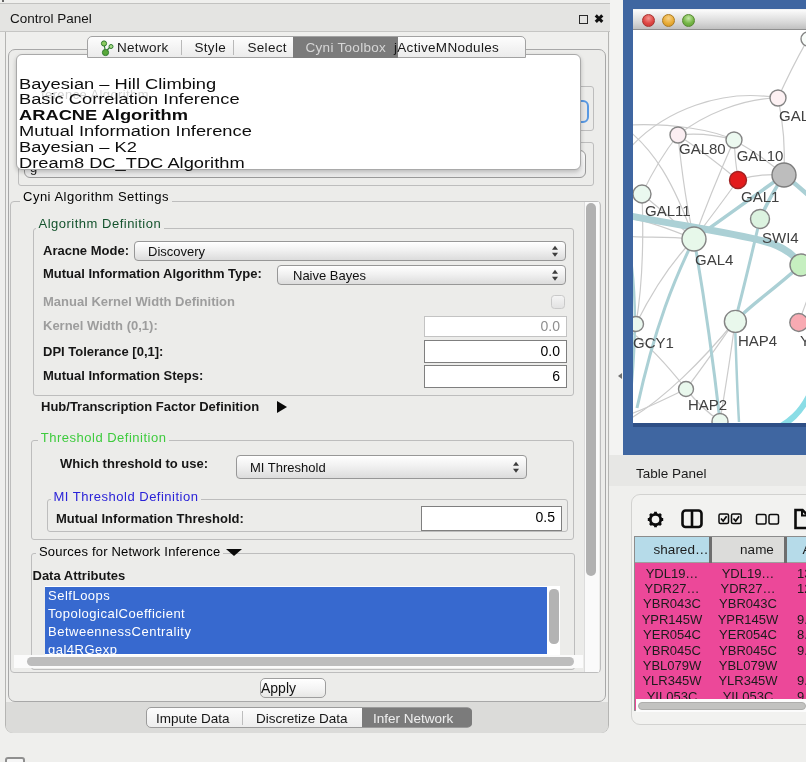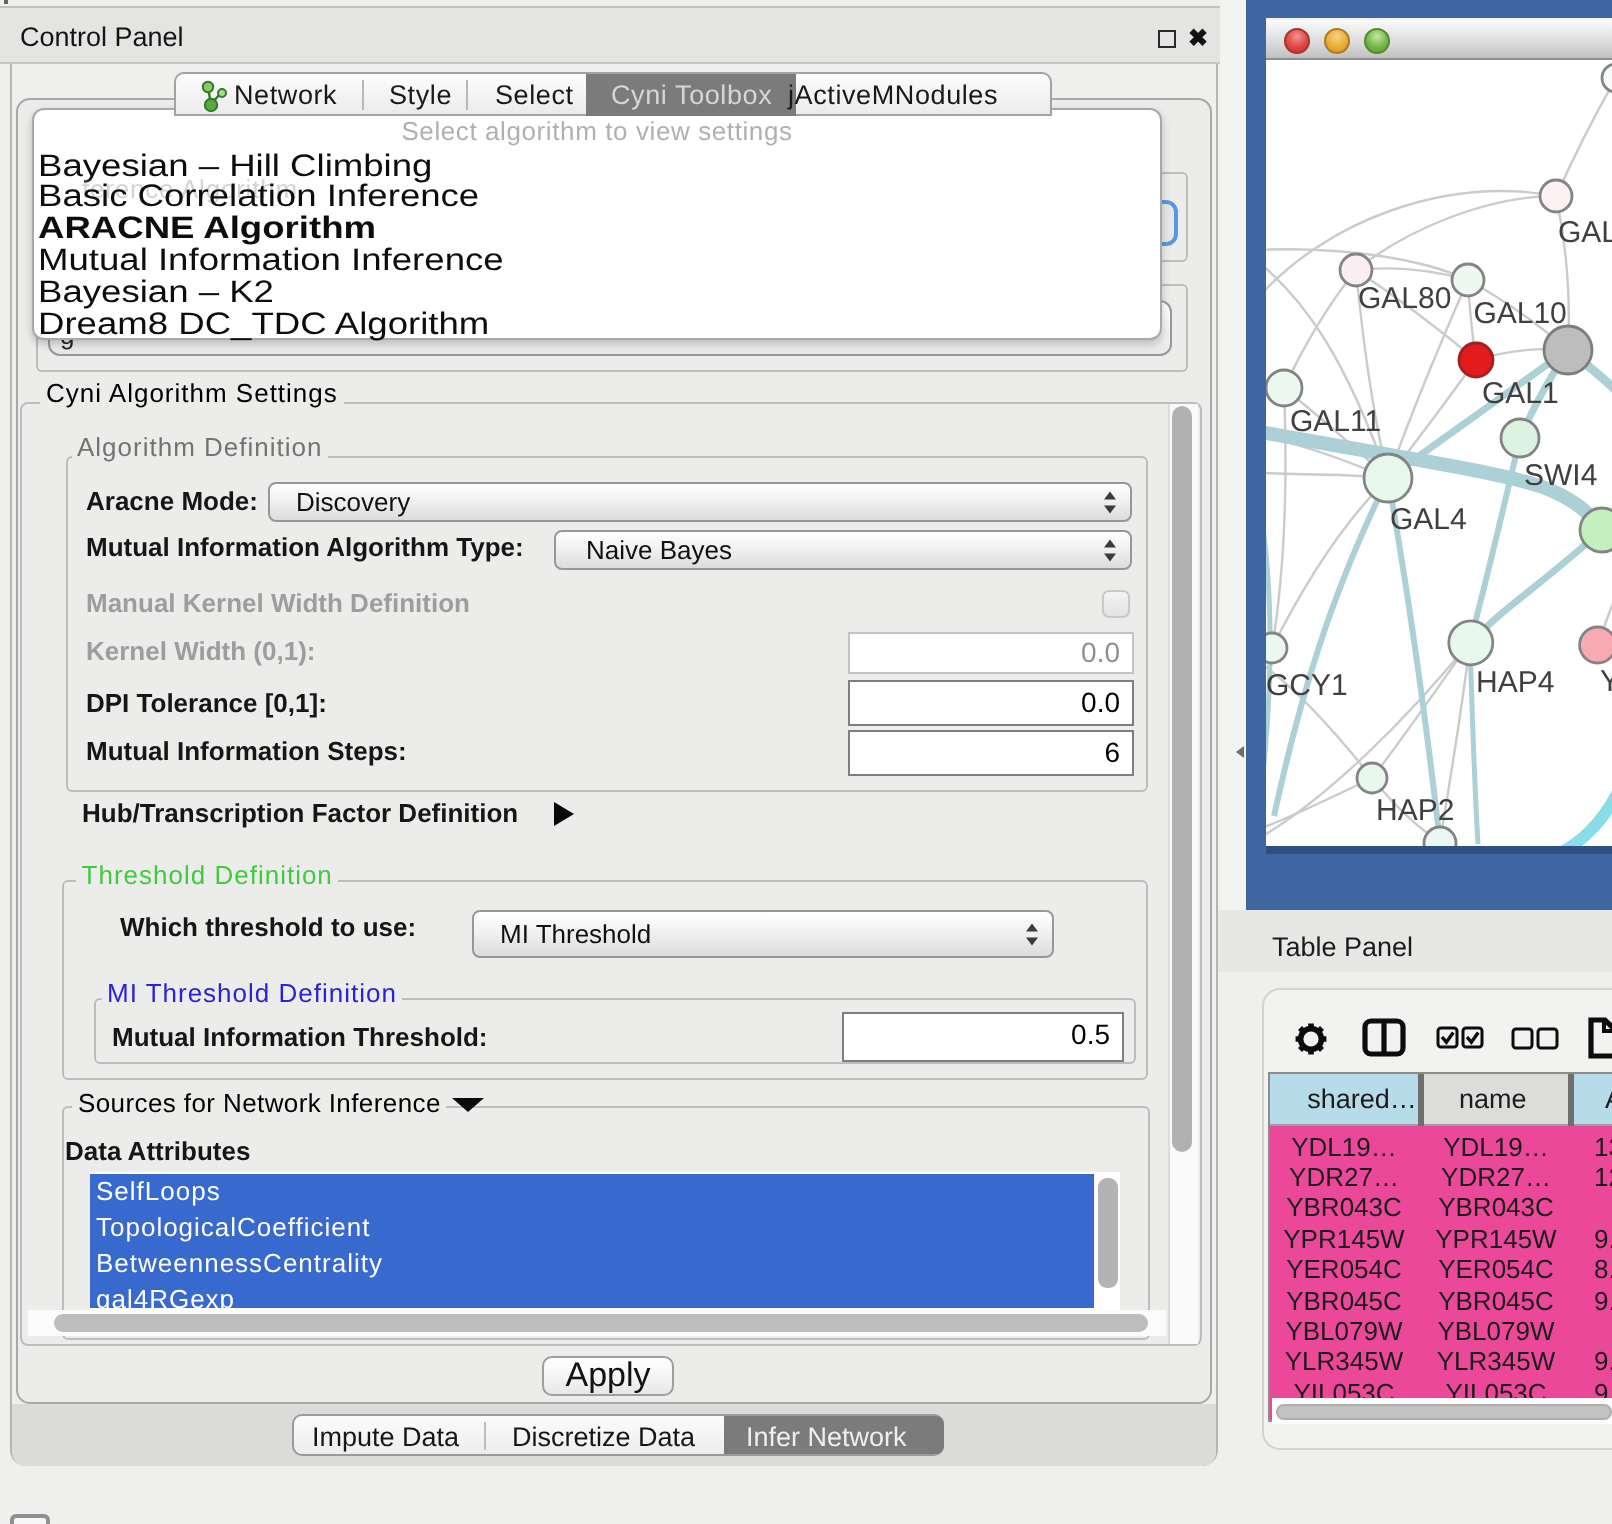--- a/index.html
+++ b/index.html
@@ -34,21 +34,20 @@
 
 <div class="a" style="left:8px;top:49px;width:598px;height:652.5px;background:#ececea;border:1px solid #a8a8a8;border-radius:7px"></div>
 
 <div class="grp" style="left:18px;top:86px;width:576.3px;height:44.5px"></div>
 <div class="a" style="left:570px;top:100px;width:19px;height:23px;border:2.5px solid #5898e2;border-radius:6px;background:#e6e6e6"></div>
 <div class="grp" style="left:18px;top:142px;width:576.3px;height:43.5px"></div>
 <div class="a" style="left:24px;top:150px;width:562px;height:28px;border:1px solid #999;border-radius:6px;background:linear-gradient(#fff,#e8e8e8)"></div>
 <div class="a" style="left:30px;top:160px;font-size:13px;color:#222">g</div>
 
 <div class="a" style="left:16px;top:53.5px;width:565px;height:116.5px;background:#fff;border:1px solid #a9a9a9;border-radius:6px;box-shadow:0 2px 4px rgba(0,0,0,.22)">
-  <div class="a" style="left:0;top:3px;width:100%;text-align:center;font-size:13px;letter-spacing:.3px;color:#b0b0b0">Select algorithm to view settings</div>
   <div class="pi" style="top:20px">Bayesian – Hill Climbing</div>
   <div class="a" style="left:24px;top:32px;font-size:13px;color:rgba(140,140,140,0.38);white-space:nowrap;letter-spacing:.4px">ference Algorithm</div>
   <div class="pi" style="top:35.5px">Basic Correlation Inference</div>
   <div class="pi" style="top:51px;font-weight:bold">ARACNE Algorithm</div>
   <div class="pi" style="top:67px">Mutual Information Inference</div>
   <div class="pi" style="top:83.5px">Bayesian – K2</div>
   <div class="pi" style="top:99px">Dream8 DC_TDC Algorithm</div>
 </div>
 
 <div id="toptabs" class="a" style="left:87px;top:36px;width:439px;height:21.5px;background:linear-gradient(#fdfdfd,#ebebeb);border:1px solid #a2a2a2;border-radius:5px 5px 0 0;font-size:13.5px;color:#191919">
@@ -70,21 +69,21 @@
   <span class="a" style="left:306px;top:3px">jActiveMNodules</span>
 </div>
 
 <div class="grp" style="left:10px;top:200.5px;width:591px;height:472px;border-radius:4px"></div>
 <div class="gt" style="left:20px;top:189px;background:#ececea">Cyni Algorithm Settings</div>
 
 <div class="a" style="left:584px;top:201.5px;width:15px;height:470px;background:#fafafa;border-left:1px solid #dcdcdc"></div>
 <div class="a" style="left:585.7px;top:203px;width:10.3px;height:373px;background:#b1b1b1;border-radius:6px"></div>
 
 <div class="grp" style="left:32.5px;top:227.5px;width:541.5px;height:168.5px"></div>
-<div class="gt" style="left:35.5px;top:216px;color:#737373">Algorithm Definition</div>
+<div class="gt" style="left:35.5px;top:216px;color:#14532d">Algorithm Definition</div>
 
 <div class="bl" style="left:43px;top:243px">Aracne Mode:</div>
 <div class="cb" style="left:134px;top:241px;width:431.5px;height:20px">
     <span class="t" style="left:13px">Discovery</span>
     <span class="spin">
       <i class="u"></i>
       <i class="d"></i>
     </span>
   </div>
 <div class="bl" style="left:43px;top:266px">Mutual Information Algorithm Type:</div>
@@ -129,21 +128,21 @@
 <div class="bl" style="left:32.5px;top:568px">Data Attributes</div>
 
 <div class="a" style="left:45px;top:586px;width:515px;height:68.5px;background:#fff"></div>
 <div class="a" style="left:45px;top:587.4px;width:501.5px;height:66.9px;background:#3769cf"></div>
 <div class="a" style="left:48px;top:587.3px;font-size:13px;color:#fff;line-height:17.75px;letter-spacing:.5px">SelfLoops<br>TopologicalCoefficient<br>BetweennessCentrality<br>gal4RGexp</div>
 <div class="a" style="left:549px;top:589px;width:9.5px;height:54.5px;background:#b3b3b3;border-radius:4.5px"></div>
 
 <div class="a" style="left:14px;top:655.4px;width:569px;height:13px;background:#fbfbfb"></div>
 <div class="a" style="left:27px;top:657.3px;width:546.8px;height:9px;background:#bdbdbd;border-radius:4.5px"></div>
 
-<div class="a" style="left:271px;top:678px;width:66px;height:19.5px;background:linear-gradient(#ffffff,#f4f4f4 55%,#e7e7e5);border:1px solid #9e9e9e;border-radius:5px;text-align:center;font-size:17px;color:#121212;line-height:18px">Apply</div>
+<div class="a" style="left:260px;top:678px;width:66px;height:19.5px;background:linear-gradient(#ffffff,#f4f4f4 55%,#e7e7e5);border:1px solid #9e9e9e;border-radius:5px;font-size:14px;color:#121212;line-height:18px">Apply</div>
 
 <div class="a" style="left:146px;top:707px;width:326px;height:21px;background:linear-gradient(#fcfcfc,#ededed);border:1px solid #9b9b9b;border-radius:5px;font-size:13.5px;color:#161616">
   <div class="a" style="left:95px;top:3px;width:1px;height:14px;background:#bdbdbd"></div>
   <div class="a" style="left:215px;top:0;width:110px;height:19px;background:#7b7b7b;border-radius:0 4px 4px 0;color:#efefef">
       <span style="position:absolute;left:11px;top:3px">Infer Network</span>
     </div>
   <span class="a" style="left:9px;top:3px">Impute Data</span>
   <span class="a" style="left:109px;top:3px">Discretize Data</span>
 </div>
 
@@ -259,21 +258,21 @@
       <path d="M96.5,13.5 l2.2,2.6 l3.4,-4.8"></path>
     </g>
     <path d="M158.5,5 h7 l5,5 v13 h-12 z" stroke-width="2.6"></path>
     <path d="M165,5.5 v5 h5.5" stroke-width="2"></path>
   </g>
 </svg>
 
 <div class="a" style="left:634px;top:536px;width:172px;height:175px;background:#ec4899;border-left:1px solid #8c8c8c;border-top:1px solid #8c8c8c;border-bottom:1px solid #9a9a9a;font-size:13.5px;color:#1c1c1c">
   <div class="a" style="left:0;top:0;width:74px;height:26px;background:#b6dbe9;border-bottom:1px solid #9e9e9e;text-align:center;line-height:25px;padding-left:18px">shared…</div>
   <div class="a" style="left:74px;top:0;width:2.5px;height:26px;background:#6e6e6e"></div>
-  <div class="a" style="left:76.5px;top:0;width:73px;height:26px;background:#dcdcda;border-bottom:1px solid #9e9e9e;text-align:left;line-height:25px;padding-left:18px">name</div>
+  <div class="a" style="left:76.5px;top:0;width:73px;height:26px;background:#dcdcda;border-bottom:1px solid #9e9e9e;text-align:center;line-height:25px;padding-left:18px">name</div>
   <div class="a" style="left:149px;top:0;width:2.5px;height:26px;background:#6e6e6e"></div>
   <div class="a" style="left:151.5px;top:0;width:21px;height:26px;background:#b6dbe9;border-bottom:1px solid #9e9e9e;line-height:25px;padding-left:16px">Av</div>
   <div class="a" style="left:0;top:28.5px;width:74px;text-align:center;line-height:15.4px;font-size:13px">YDL19…<br>YDR27…<br>YBR043C<br>YPR145W<br>YER054C<br>YBR045C<br>YBL079W<br>YLR345W<br>YIL053C</div>
   <div class="a" style="left:76.5px;top:28.5px;width:73px;text-align:center;line-height:15.4px;font-size:13px">YDL19…<br>YDR27…<br>YBR043C<br>YPR145W<br>YER054C<br>YBR045C<br>YBL079W<br>YLR345W<br>YIL053C</div>
   <div class="a" style="left:162px;top:28.5px;width:22px;line-height:15.4px;font-size:13px">13<br>12<br>&nbsp;<br>9.<br>8.<br>9.<br>&nbsp;<br>9.<br>9.</div>
   <div class="a" style="left:1px;top:162px;width:171px;height:13px;background:#fcfcfc"></div>
   <div class="a" style="left:3px;top:164.5px;width:168px;height:8px;background:#c2c2c0;border:1px solid #aeaeac;border-radius:4px"></div>
 </div>
 
 </body></html>

